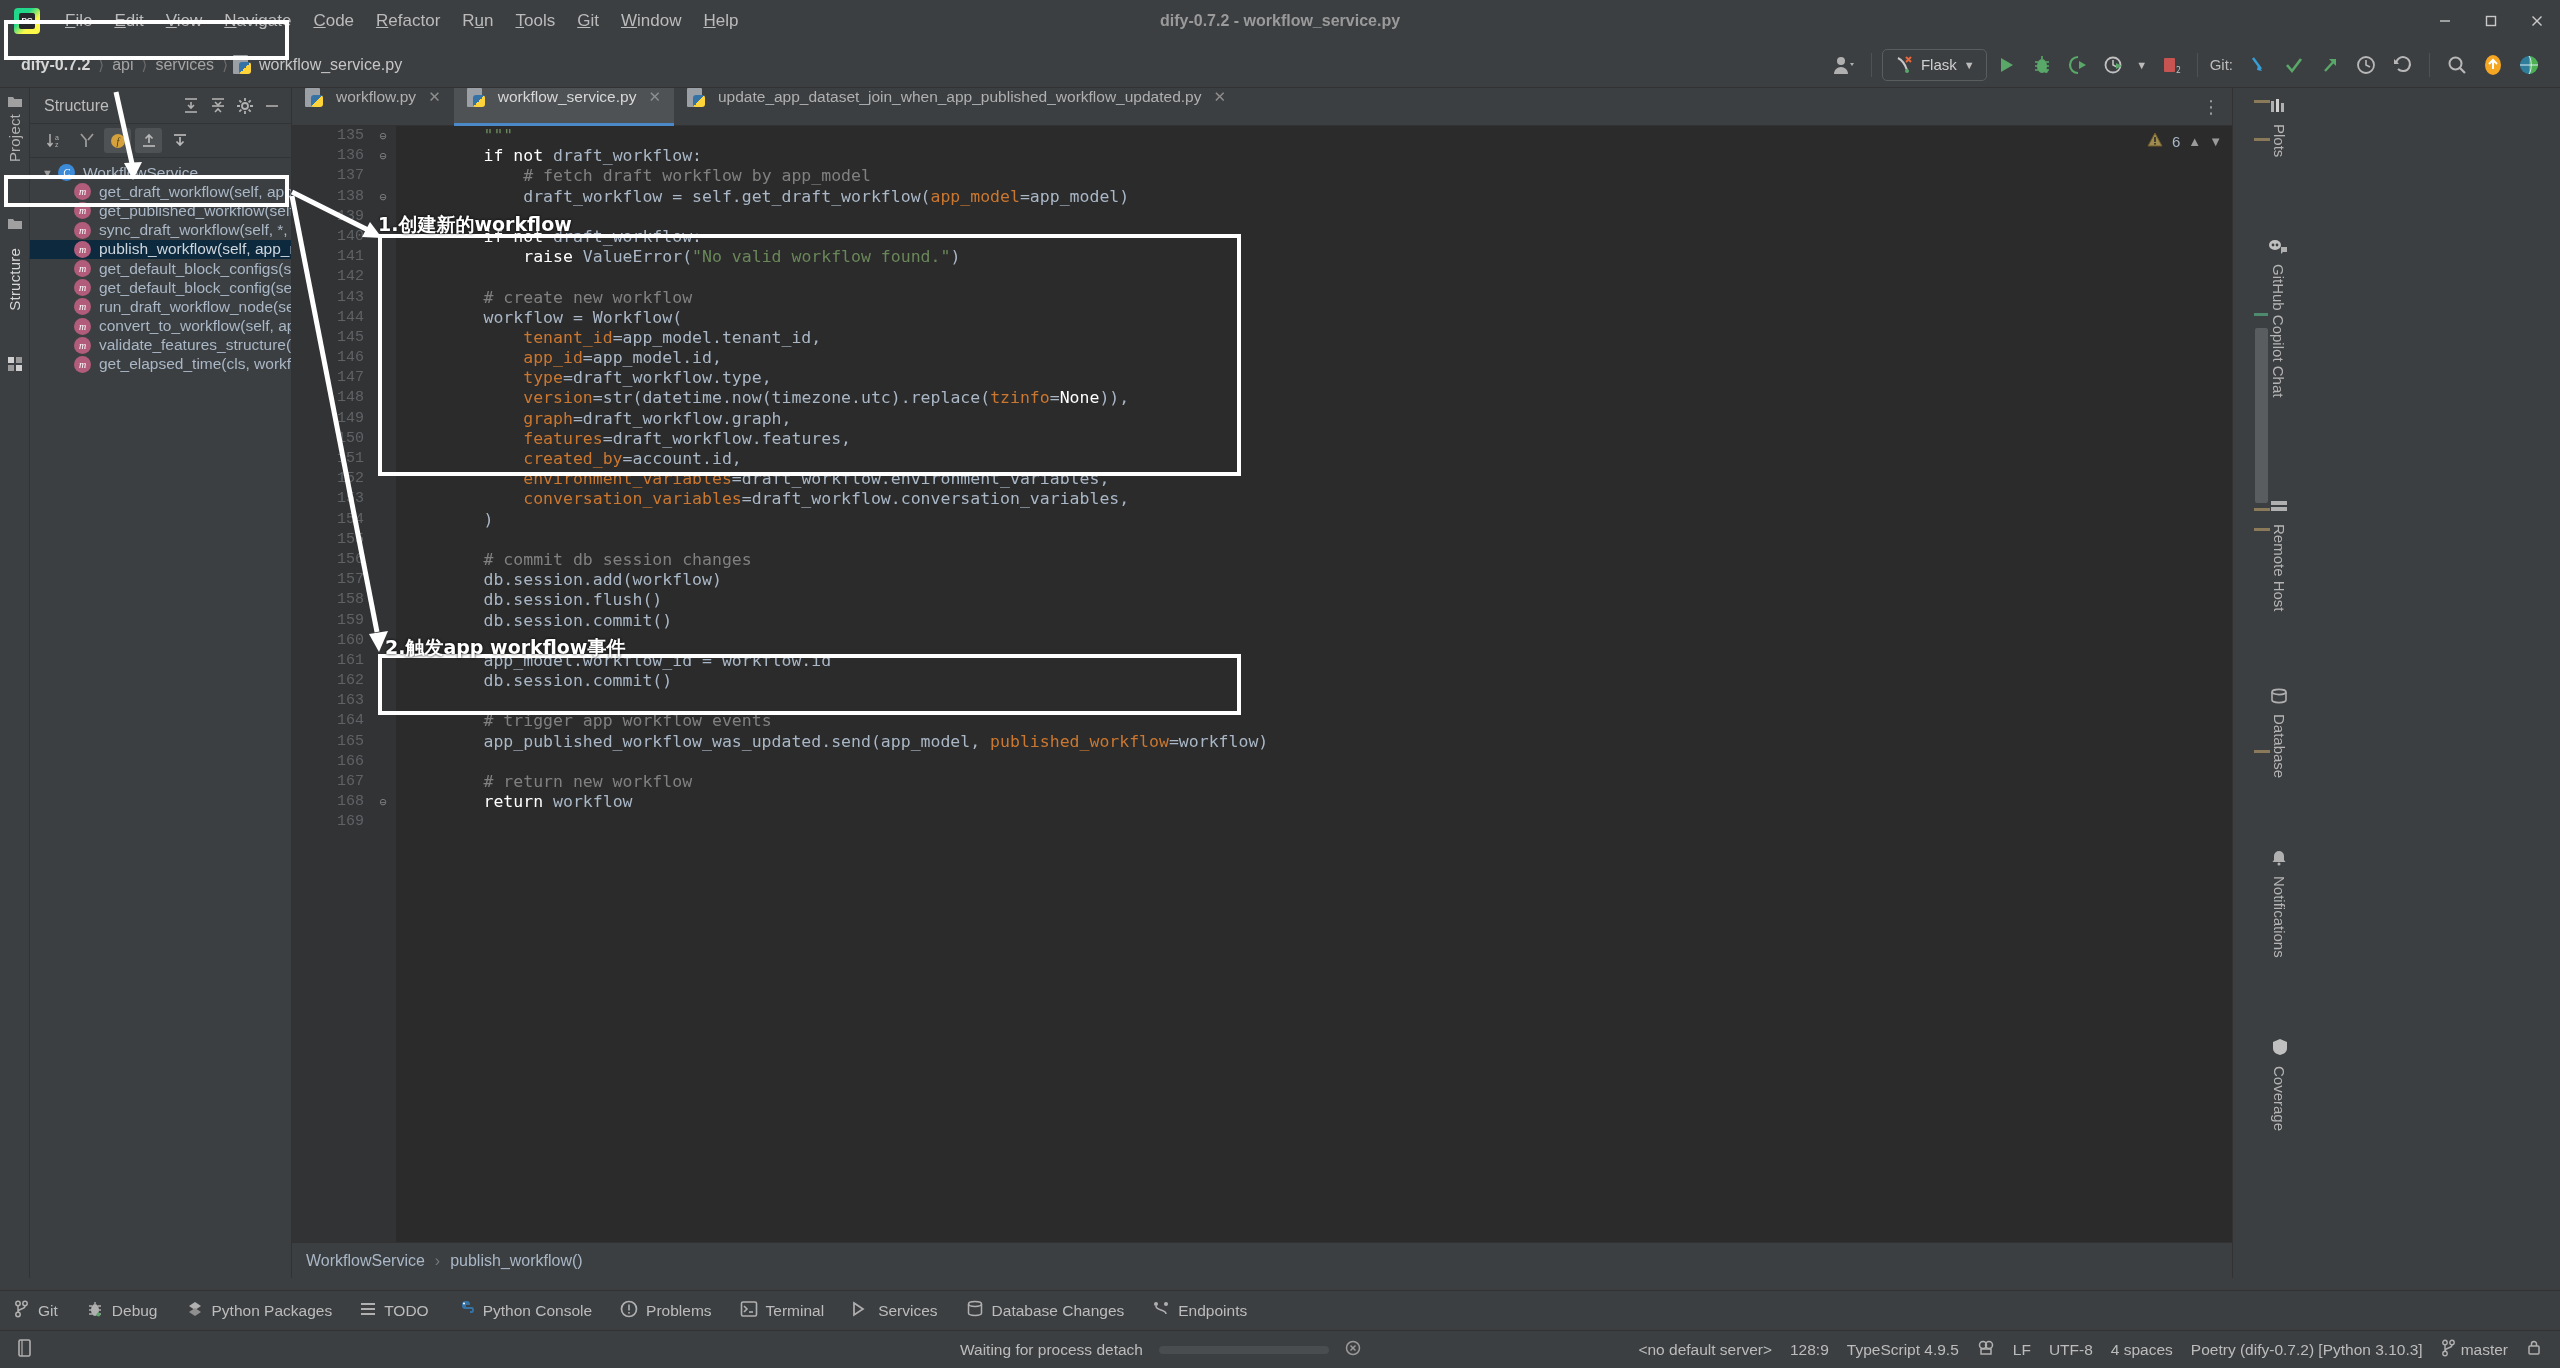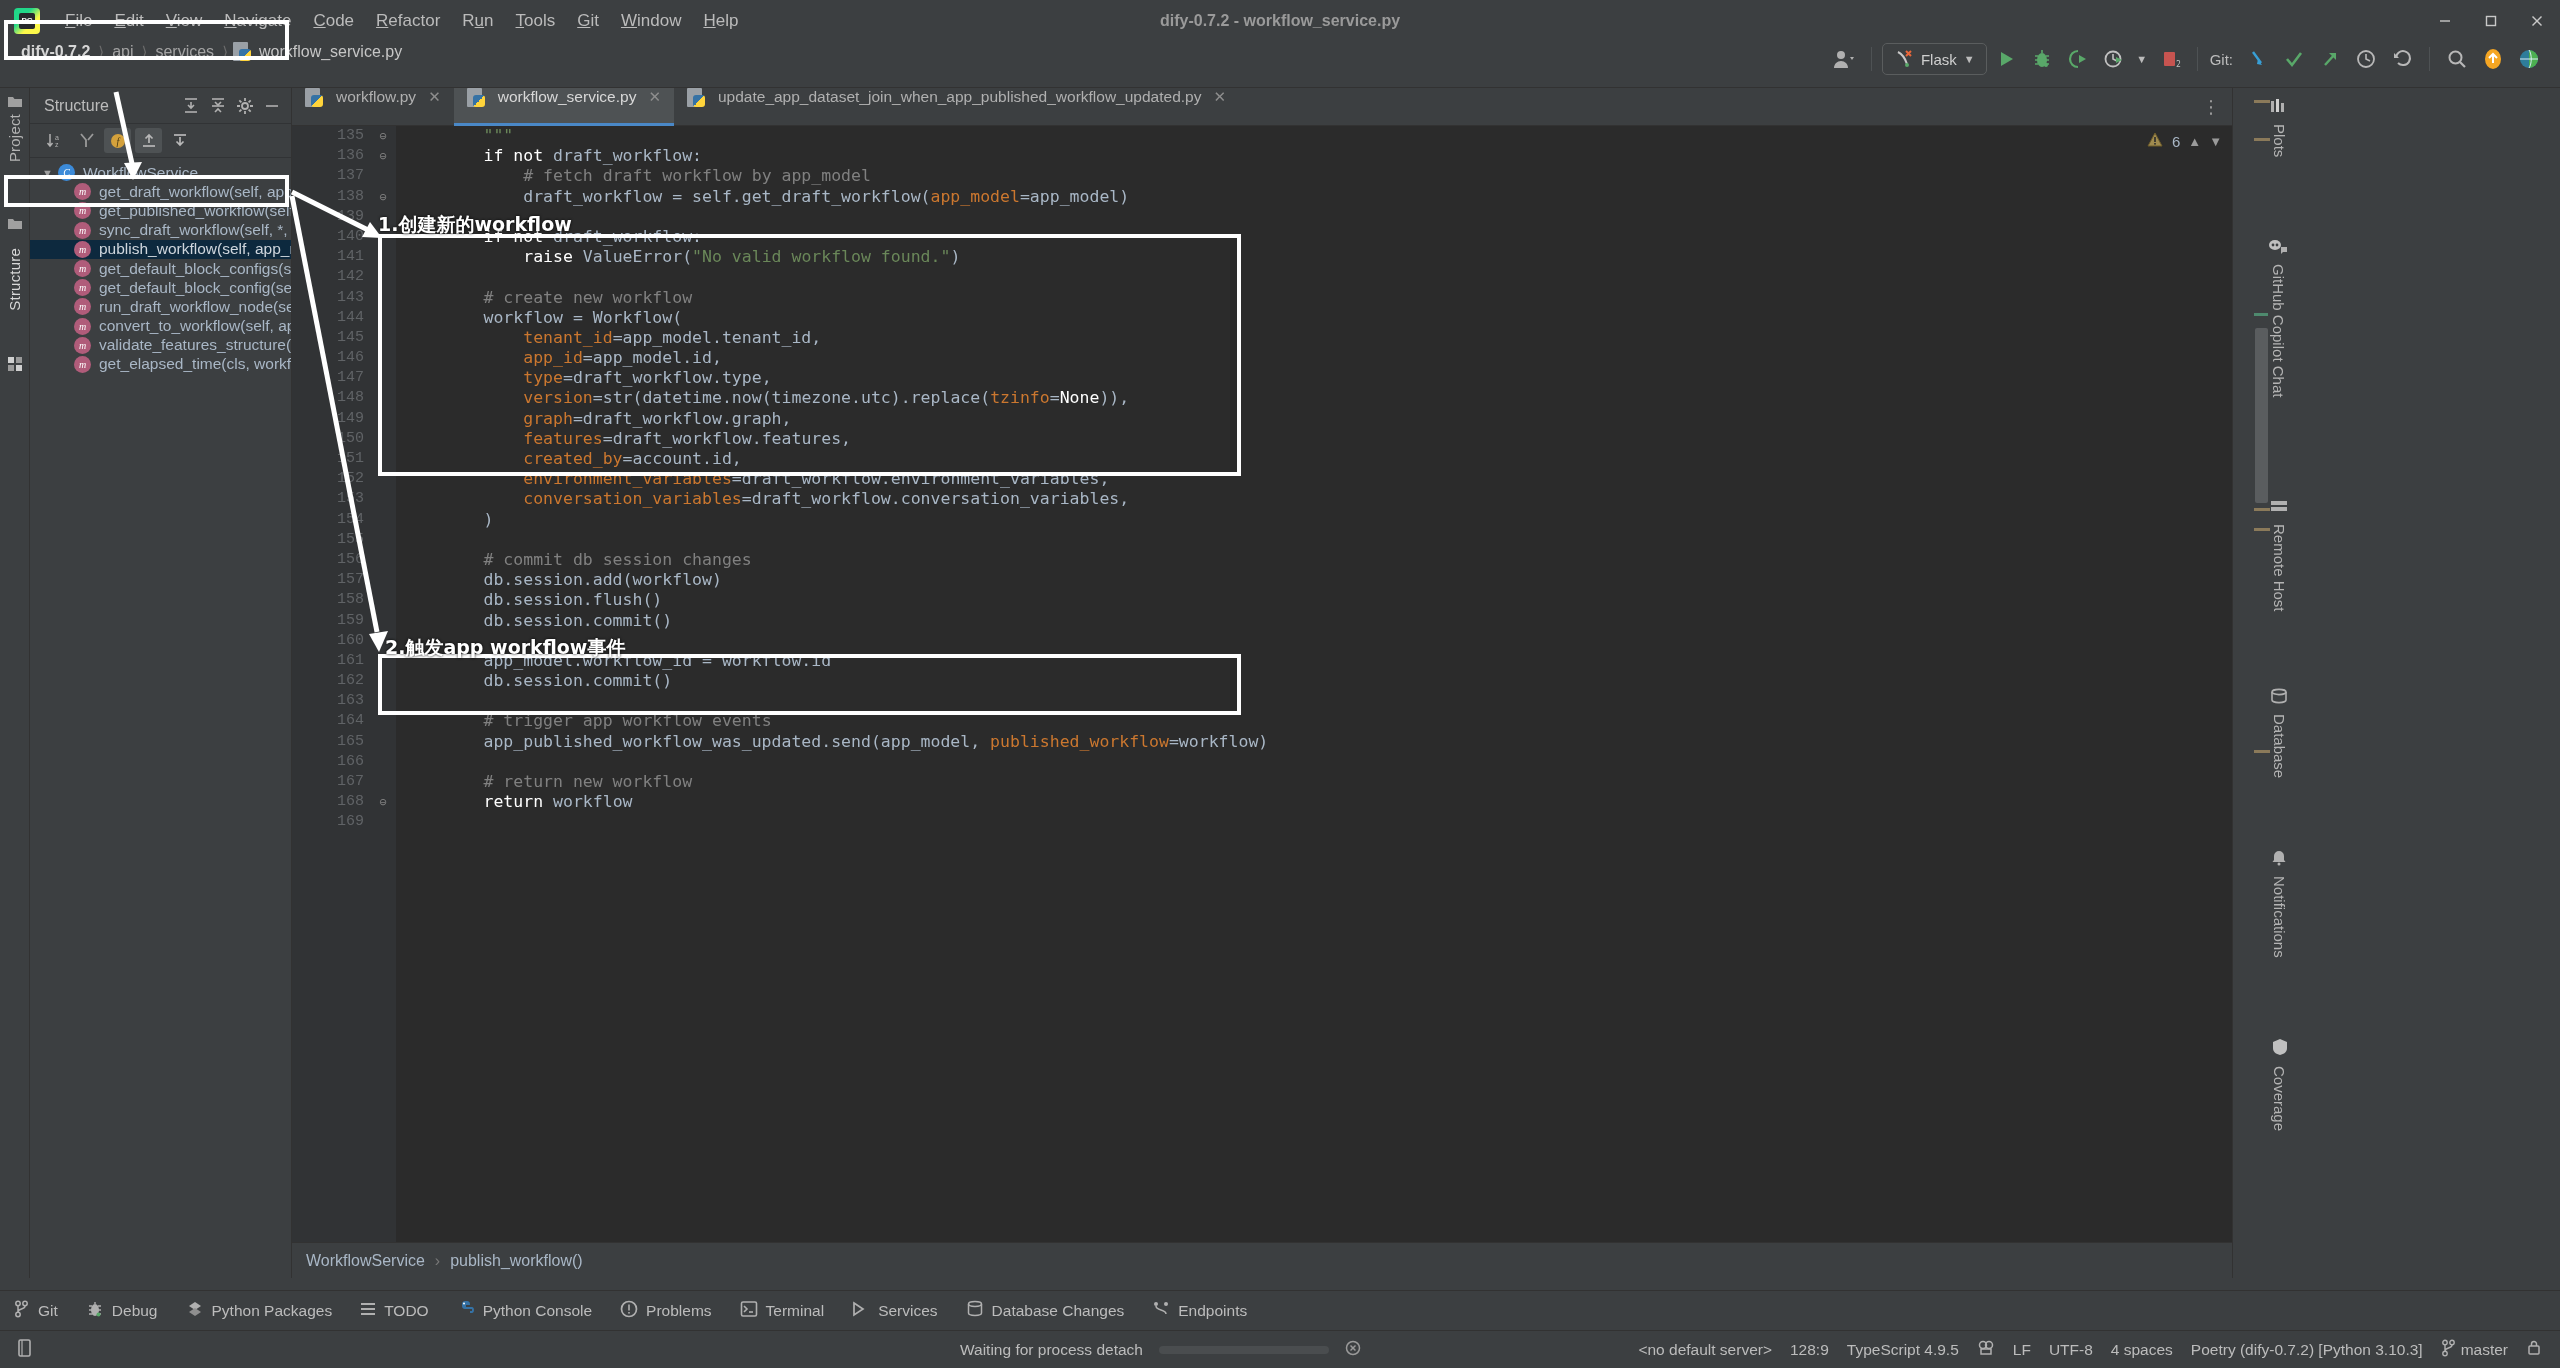--- a/index.html
+++ b/index.html
@@ -36,21 +36,21 @@
   .window-title {
     position: absolute; left: 0; right: 0; text-align: center;
     color: #9a9a9a; font-size: 16px; pointer-events: none; font-weight: bold;
   }
   .win-controls { position: absolute; right: 0; top: 0; height: 42px; display: flex; align-items: center; }
   .win-btn { width: 46px; height: 42px; display:flex; align-items:center; justify-content:center; color:#c8c8c8; font-size: 15px; }
 
   
   .toolbar {
     position: absolute; top: 42px; left: 0; width: 2560px; height: 46px;
-    background: #3c3f41; display: flex; align-items: flex-start;
+    background: #3c3f41; display: flex; align-items: center;
     border-bottom: 1px solid #323232;
   }
   .breadcrumb-nav {
     display: flex; align-items: center; gap: 0px; margin-left: 18px;
     font-size: 16px; color: #a9b7c6;
   }
   .crumb { color: #a4a4a4; padding: 0 3px; }
   .crumb.root { color: #d6d6d6; font-weight: bold; }
   .crumb-sep { color: #6b6b6b; padding: 0 5px; font-size: 15px; }
   .py-icon {

